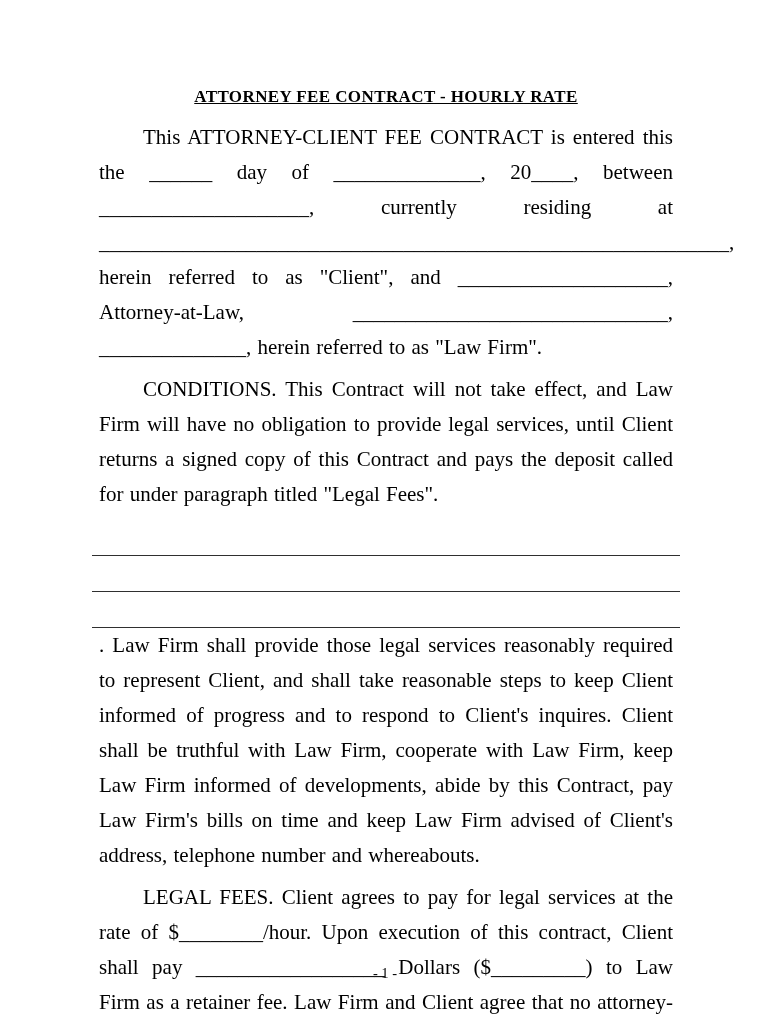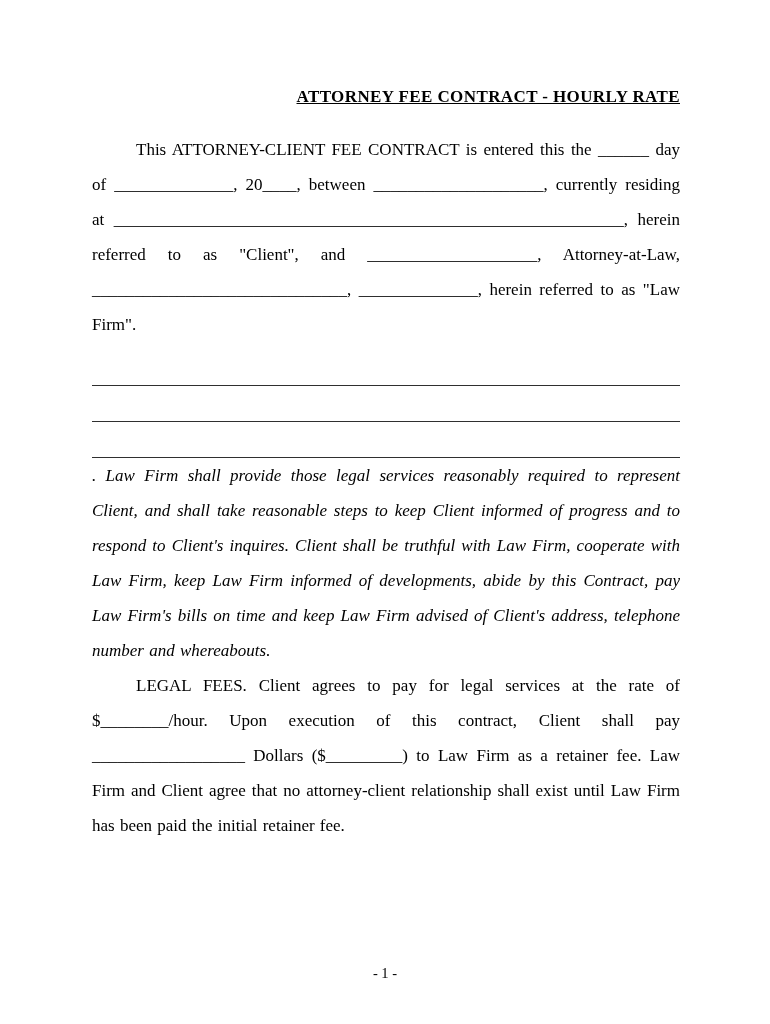--- a/index.html
+++ b/index.html
@@ -15,67 +15,67 @@
     margin: 0 auto;
     background: #ffffff;
     color: #000000;
     font-family: "Liberation Serif", serif;
     padding: 86px 90px 0 92px;
     overflow: hidden;
   }
   .title {
     font-size: 17px;
     font-weight: bold;
-    text-align: right;
+    text-align: center;
     text-decoration: underline;
     letter-spacing: 0.4px;
-    margin: 0 0 24px 0;
+    margin: 0 0 12px 0;
     line-height: 22px;
   }
   .para {
-    font-size: 17px;
+    font-size: 21px;
     line-height: 35px;
     text-align: justify;
     text-align-last: left;
-    margin: 0;
+    margin: 7px;
     word-spacing: 1px;
   }
   .indent {
     text-indent: 44px;
   }
   .rules {
     margin-top: 8px;
   }
   .rule {
     height: 35px;
     border-bottom: 1px solid #2f2f2f;
   }
   .para.after-rules {
     margin-top: 0;
-    font-style: italic;
   }
   .footer {
     position: absolute;
     left: 0;
     bottom: 42px;
     width: 100%;
     text-align: center;
     font-size: 14.5px;
     color: #000000;
   }
 </style>
 </head>
 <body>
 
 <div class="page">
 
   <h1 class="title">ATTORNEY FEE CONTRACT - HOURLY RATE</h1>
 
   <p class="para indent">This ATTORNEY-CLIENT FEE CONTRACT is entered this the ______ day of ______________, 20____, between ____________________, currently residing at ____________________________________________________________, herein referred to as "Client", and ____________________, Attorney-at-Law, ______________________________, ______________, herein referred to as "Law Firm".</p>
 
+  <p class="para indent">CONDITIONS.  This Contract will not take effect, and Law Firm will have no obligation to provide legal services, until Client returns a signed copy of this Contract and pays the deposit called for under paragraph titled "Legal Fees".</p>
 
 
   <div class="rules">
     <div class="rule"></div>
     <div class="rule"></div>
     <div class="rule"></div>
   </div>
 
   <p class="para after-rules">.  Law Firm shall provide those legal services reasonably required to represent Client, and shall take reasonable steps to keep Client informed of progress and to respond to Client's inquires.  Client shall be truthful with Law Firm, cooperate with Law Firm, keep Law Firm informed of developments, abide by this Contract, pay Law Firm's bills on time and keep Law Firm advised of Client's address, telephone number and whereabouts.</p>
 

